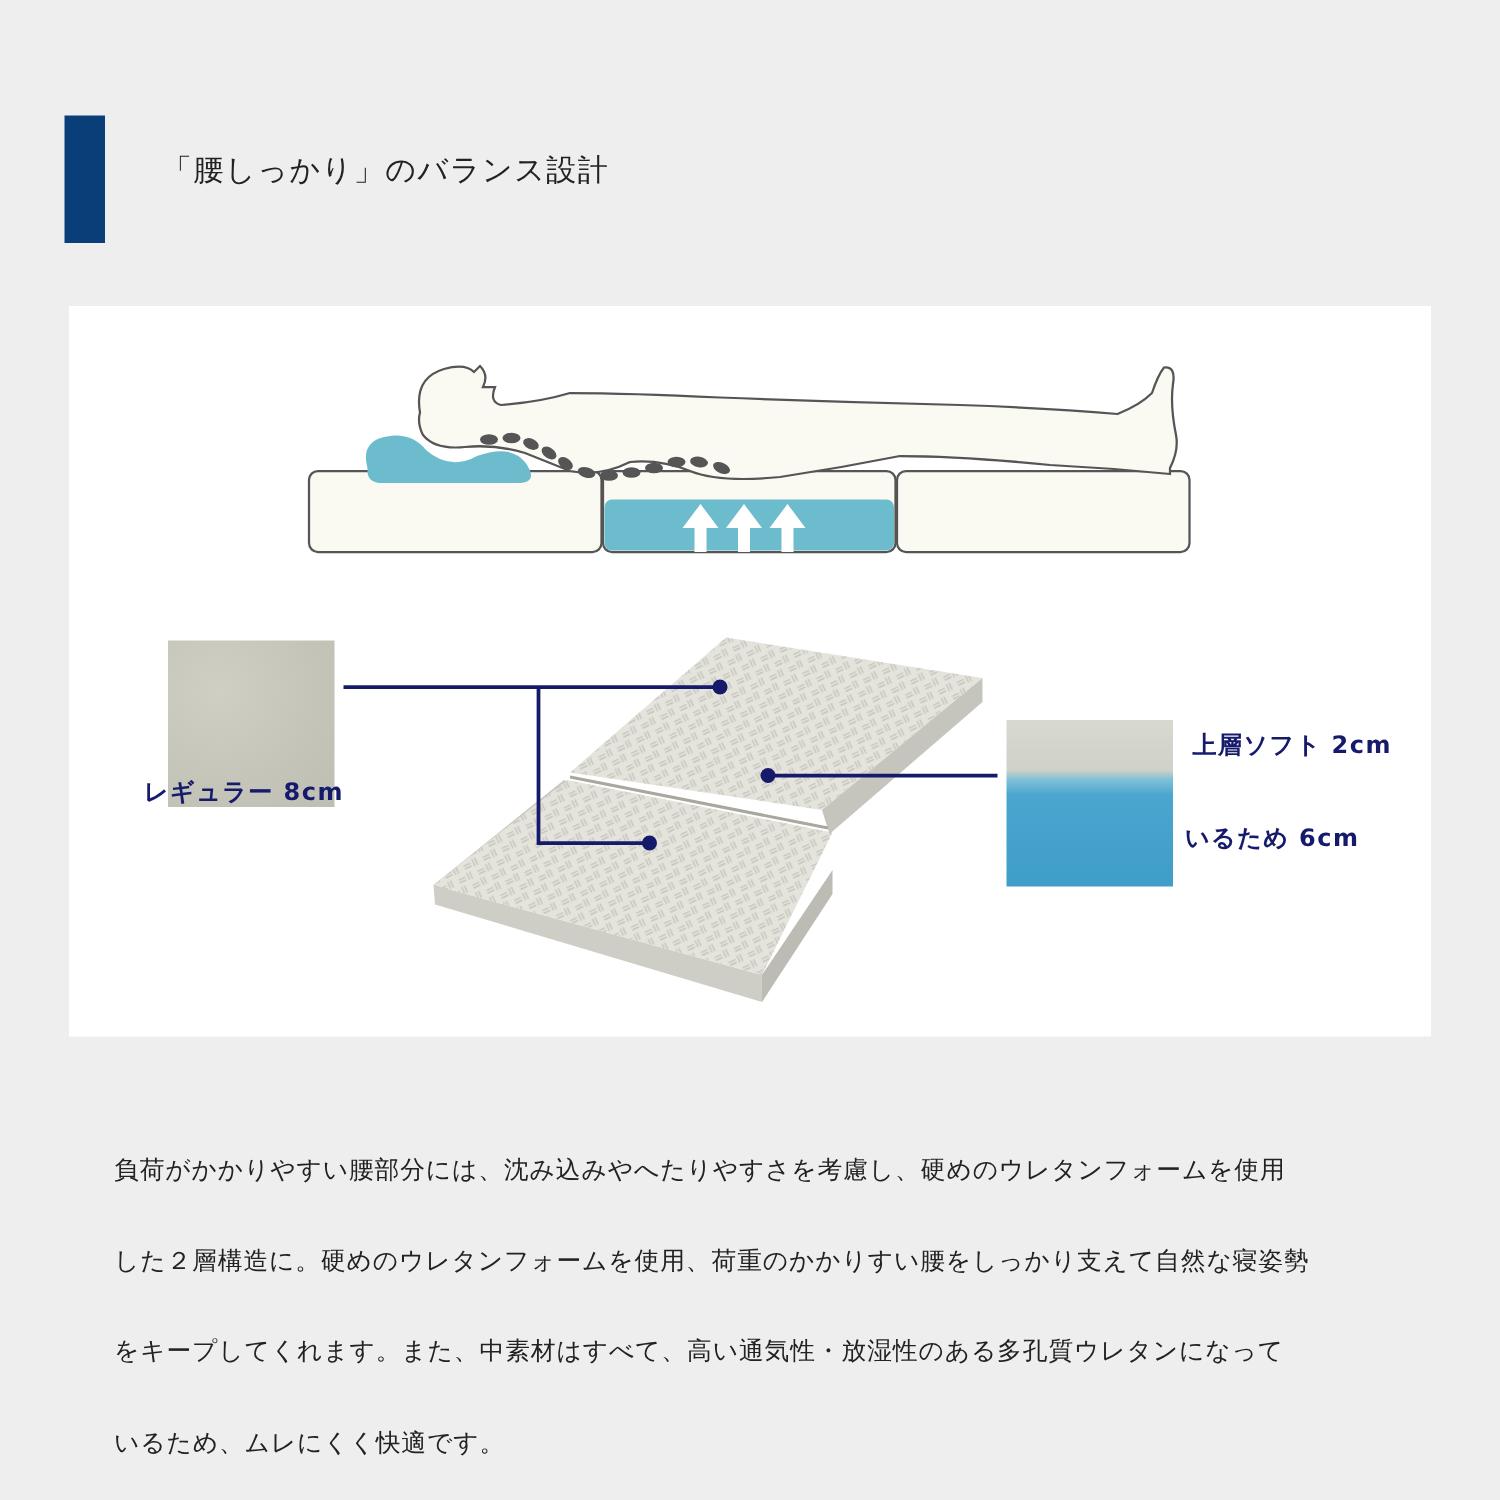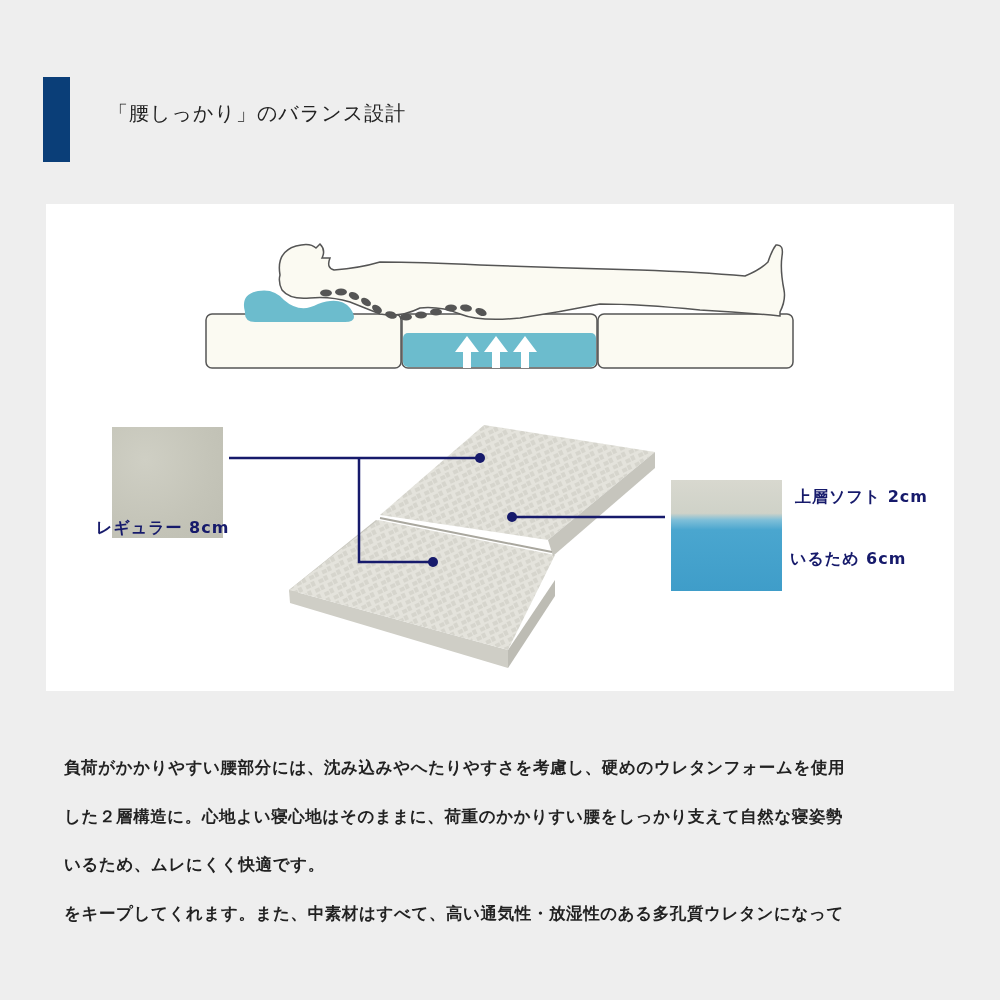--- a/index.html
+++ b/index.html
@@ -7,21 +7,21 @@
   .title-bar { position:absolute; left:43px; top:77px; width:27px; height:85px; background:#0a3e78; }
   .title { position:absolute; left:108px; top:100px; font-family:"DejaVu Serif", serif; font-size:20px; color:#222; letter-spacing:1px; white-space:nowrap; }
   .panel { position:absolute; left:46px; top:204px; width:908px; height:487px; background:#ffffff; }
   .diagram { position:absolute; left:0; top:0; }
   .label { position:absolute; font-weight:bold; color:#161a6b; font-size:16px; white-space:nowrap; letter-spacing:1px; }
   .swatch-regular { position:absolute; left:112px; top:427px; width:111px; height:111px;
     background: radial-gradient(circle at 30% 30%, #cfcfc4 0%, #c4c4b8 60%, #bebeb2 100%); }
   .swatch-layer { position:absolute; left:671px; top:480px; width:111px; height:111px;
     background: linear-gradient(to bottom, #d8d8cf 0%, #cfd2c8 30%, #7fbfd8 36%, #4aa6cf 45%, #3f9dc9 100%); }
   .body-text { position:absolute; left:64px; top:744px; width:880px; font-size:16.5px; color:#222; line-height:48.5px; letter-spacing:0.6px; }
-  .body-text p { margin:0; white-space:nowrap;font-weight:bold; }
+  .body-text p { margin:12px; white-space:nowrap; }
 </style>
 </head>
 <body>
 
 <div class="title-bar"></div>
 <div class="title">「腰しっかり」のバランス設計</div>
 
 <div class="panel"></div>
 
 <svg class="diagram" width="1000" height="1000" viewBox="0 0 1000 1000">
@@ -88,16 +88,16 @@
 
 <div class="swatch-regular"></div>
 <div class="label" style="left:96px; top:518px;">レギュラー 8cm</div>
 
 <div class="swatch-layer"></div>
 <div class="label" style="left:748px; top:487px;margin-left:47px;">上層ソフト 2cm</div>
 <div class="label" style="left:790px; top:549px;">いるため 6cm</div>
 
 <div class="body-text">
   <p>負荷がかかりやすい腰部分には、沈み込みやへたりやすさを考慮し、硬めのウレタンフォームを使用</p>
-  <p>した２層構造に。心地よい寝心地はそのままに、荷重のかかりすい腰をしっかり支えて自然な寝姿勢</p>
+  <p>した２層構造に。硬めのウレタンフォームを使用、荷重のかかりすい腰をしっかり支えて自然な寝姿勢</p>
+  <p>をキープしてくれます。また、中素材はすべて、高い通気性・放湿性のある多孔質ウレタンになって</p>
   <p>いるため、ムレにくく快適です。</p>
-  <p>をキープしてくれます。また、中素材はすべて、高い通気性・放湿性のある多孔質ウレタンになって</p>
 </div>
 
 </body></html>

